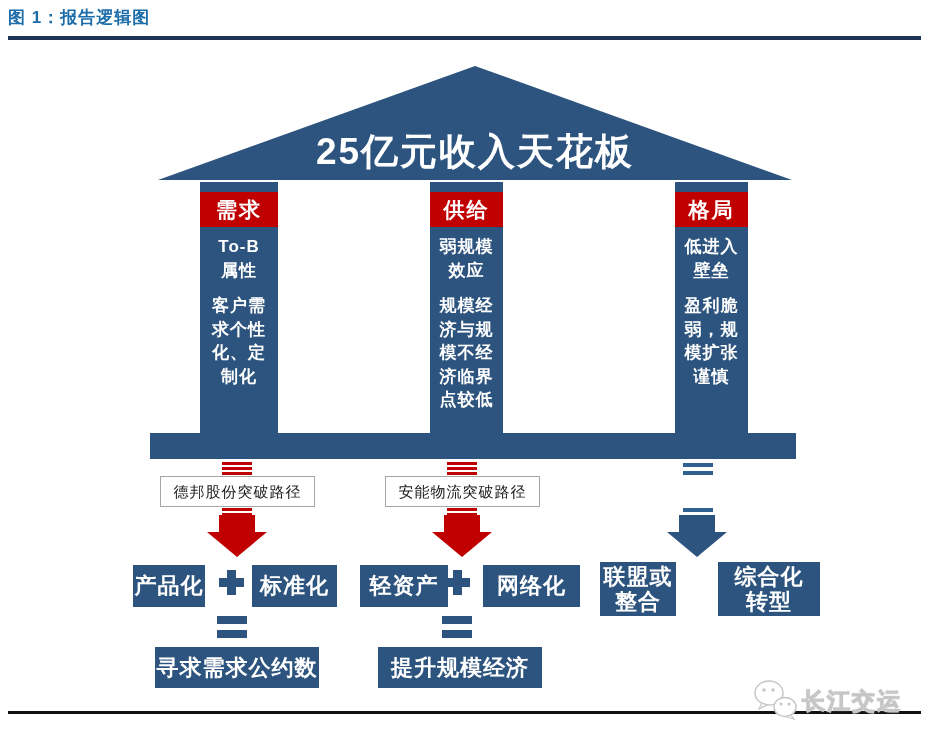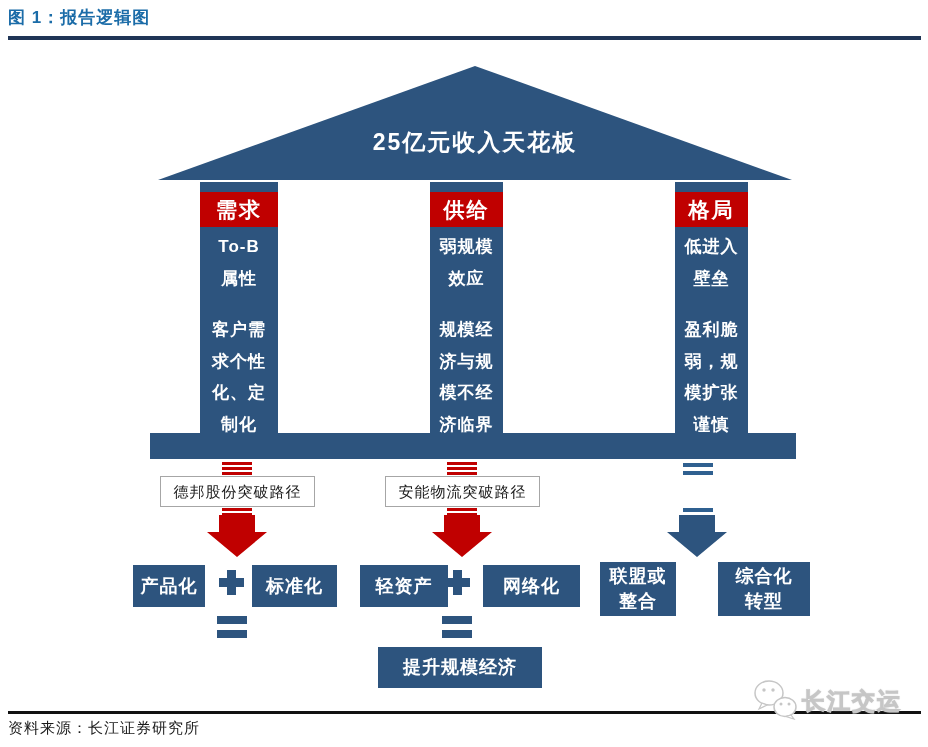--- a/index.html
+++ b/index.html
@@ -8,49 +8,49 @@
 
   
   .fig-title{position:absolute;left:8px;top:6px;font-size:17px;font-weight:bold;color:#1b6ca8;letter-spacing:1px;}
   .rule-top{position:absolute;left:8px;top:36px;width:913px;height:4px;background:#1f3556;}
 
   
   .roof{position:absolute;left:158px;top:66px;width:0;height:0;
         border-left:317px solid transparent;border-right:317px solid transparent;
         border-bottom:114px solid #2d547e;}
   .roof-label{position:absolute;left:158px;top:127px;width:634px;text-align:center;
-        color:#fff;font-size:23px;font-weight:bold;letter-spacing:2px;}
+        color:#fff;font-size:37px;font-weight:bold;letter-spacing:2px;}
 
   
   .pillar{position:absolute;top:182px;height:251px;background:#2d547e;text-align:center;}
   .pillar-header{margin-top:10px;height:35px;line-height:35px;background:#c00000;
         color:#fff;font-size:21px;font-weight:bold;letter-spacing:2px;}
   .pillar-lines{margin-top:8px;color:#fff;font-size:17px;font-weight:bold;letter-spacing:1px;}
-  .pillar-lines .tline{height:23.5px;line-height:23.5px;margin-top:8px;}
+  .pillar-lines .tline{height:23.5px;line-height:23.5px;}
   .pillar-lines .tline:empty{height:12px;}
 
   
   .base-bar{position:absolute;left:150px;top:433px;width:646px;height:26px;background:#2d547e;}
 
   
   .stripes{position:absolute;width:30px;}
   .stripe{height:3px;margin-bottom:2px;}
   .stripe.red{background:#c00000;}
   .stripe.blue{background:#2f6090;height:4px;margin-bottom:4px;}
 
   
   .path-label{position:absolute;top:476px;height:29px;line-height:29px;background:#fff;
         border:1px solid #a6a6a6;text-align:center;font-size:15px;color:#1a1a1a;letter-spacing:1px;}
 
   
   .arrow{position:absolute;top:515px;width:60px;height:42px;}
 
   
   .bbox{position:absolute;background:#2d547e;color:#fff;text-align:center;
-        font-size:18px;font-weight:600;letter-spacing:1px;}
+        font-size:22px;font-weight:600;letter-spacing:1px;}
   .bbox.one-line{top:565px;height:42px;line-height:42px;}
   .bbox.two-line{top:562px;height:54px;padding-top:2px;box-sizing:border-box;}
   .bbox.two-line .tline{height:25px;line-height:25px;}
   .bbox.result{top:647px;height:41px;line-height:41px;}
 
   
   .plus{position:absolute;top:570px;width:25px;height:25px;}
   .plus:before{content:"";position:absolute;left:0;top:8px;width:25px;height:9px;background:#2d547e;}
   .plus:after{content:"";position:absolute;left:8px;top:0;width:9px;height:25px;background:#2d547e;}
   .equals{position:absolute;top:616px;width:30px;height:22px;}
@@ -158,38 +158,38 @@
   <div class="arrow" style="left:667px;">
     <svg width="60" height="42" viewBox="0 0 60 42">
         <path d="M12 0 H48 V17 H60 L30 42 L0 17 H12 Z" fill="#2d547e"></path>
       </svg>
   </div>
 
   <div class="bbox one-line" style="left:133px;width:72px;">产品化</div>
   <div class="plus" style="left:219px;"></div>
   <div class="bbox one-line" style="left:252px;width:85px;">标准化</div>
   <div class="equals" style="left:217px;"></div>
+  <div class="bbox result" style="left:155px;width:164px;">寻求需求公约数</div>
 
   <div class="bbox one-line" style="left:360px;width:88px;">轻资产</div>
   <div class="plus" style="left:445px;"></div>
   <div class="bbox one-line" style="left:483px;width:97px;">网络化</div>
   <div class="equals" style="left:442px;"></div>
   <div class="bbox result" style="left:378px;width:164px;">提升规模经济</div>
 
   <div class="bbox two-line" style="left:600px;width:76px;">
       <div class="tline">联盟或</div>
       <div class="tline">整合</div>
     </div>
-  <div class="bbox two-line" style="left:718px;width:92px;">
+  <div class="bbox two-line" style="left:718px;width:102px;">
       <div class="tline">综合化</div>
       <div class="tline">转型</div>
     </div>
 
   <div class="rule-bottom"></div>
-  <div class="source-note">资料来源：长江证券研究所</div>
   <div class="watermark">
     <span>
       <svg width="52" height="42" viewBox="0 0 52 42">
         <ellipse cx="19" cy="15" rx="14" ry="12" fill="#ffffff" stroke="#c6c6c6" stroke-width="1.5"></ellipse>
         <circle cx="14" cy="12" r="1.7" fill="#c6c6c6"></circle>
           <circle cx="23" cy="12" r="1.7" fill="#c6c6c6"></circle>
         <path d="M12 25 L9 31 L17 27 Z" fill="#ffffff" stroke="#c6c6c6" stroke-width="1.2"></path>
         <ellipse cx="35" cy="29" rx="11" ry="9.5" fill="#ffffff" stroke="#c6c6c6" stroke-width="1.5"></ellipse>
         <circle cx="31" cy="26" r="1.5" fill="#c6c6c6"></circle>
           <circle cx="39" cy="26" r="1.5" fill="#c6c6c6"></circle>

